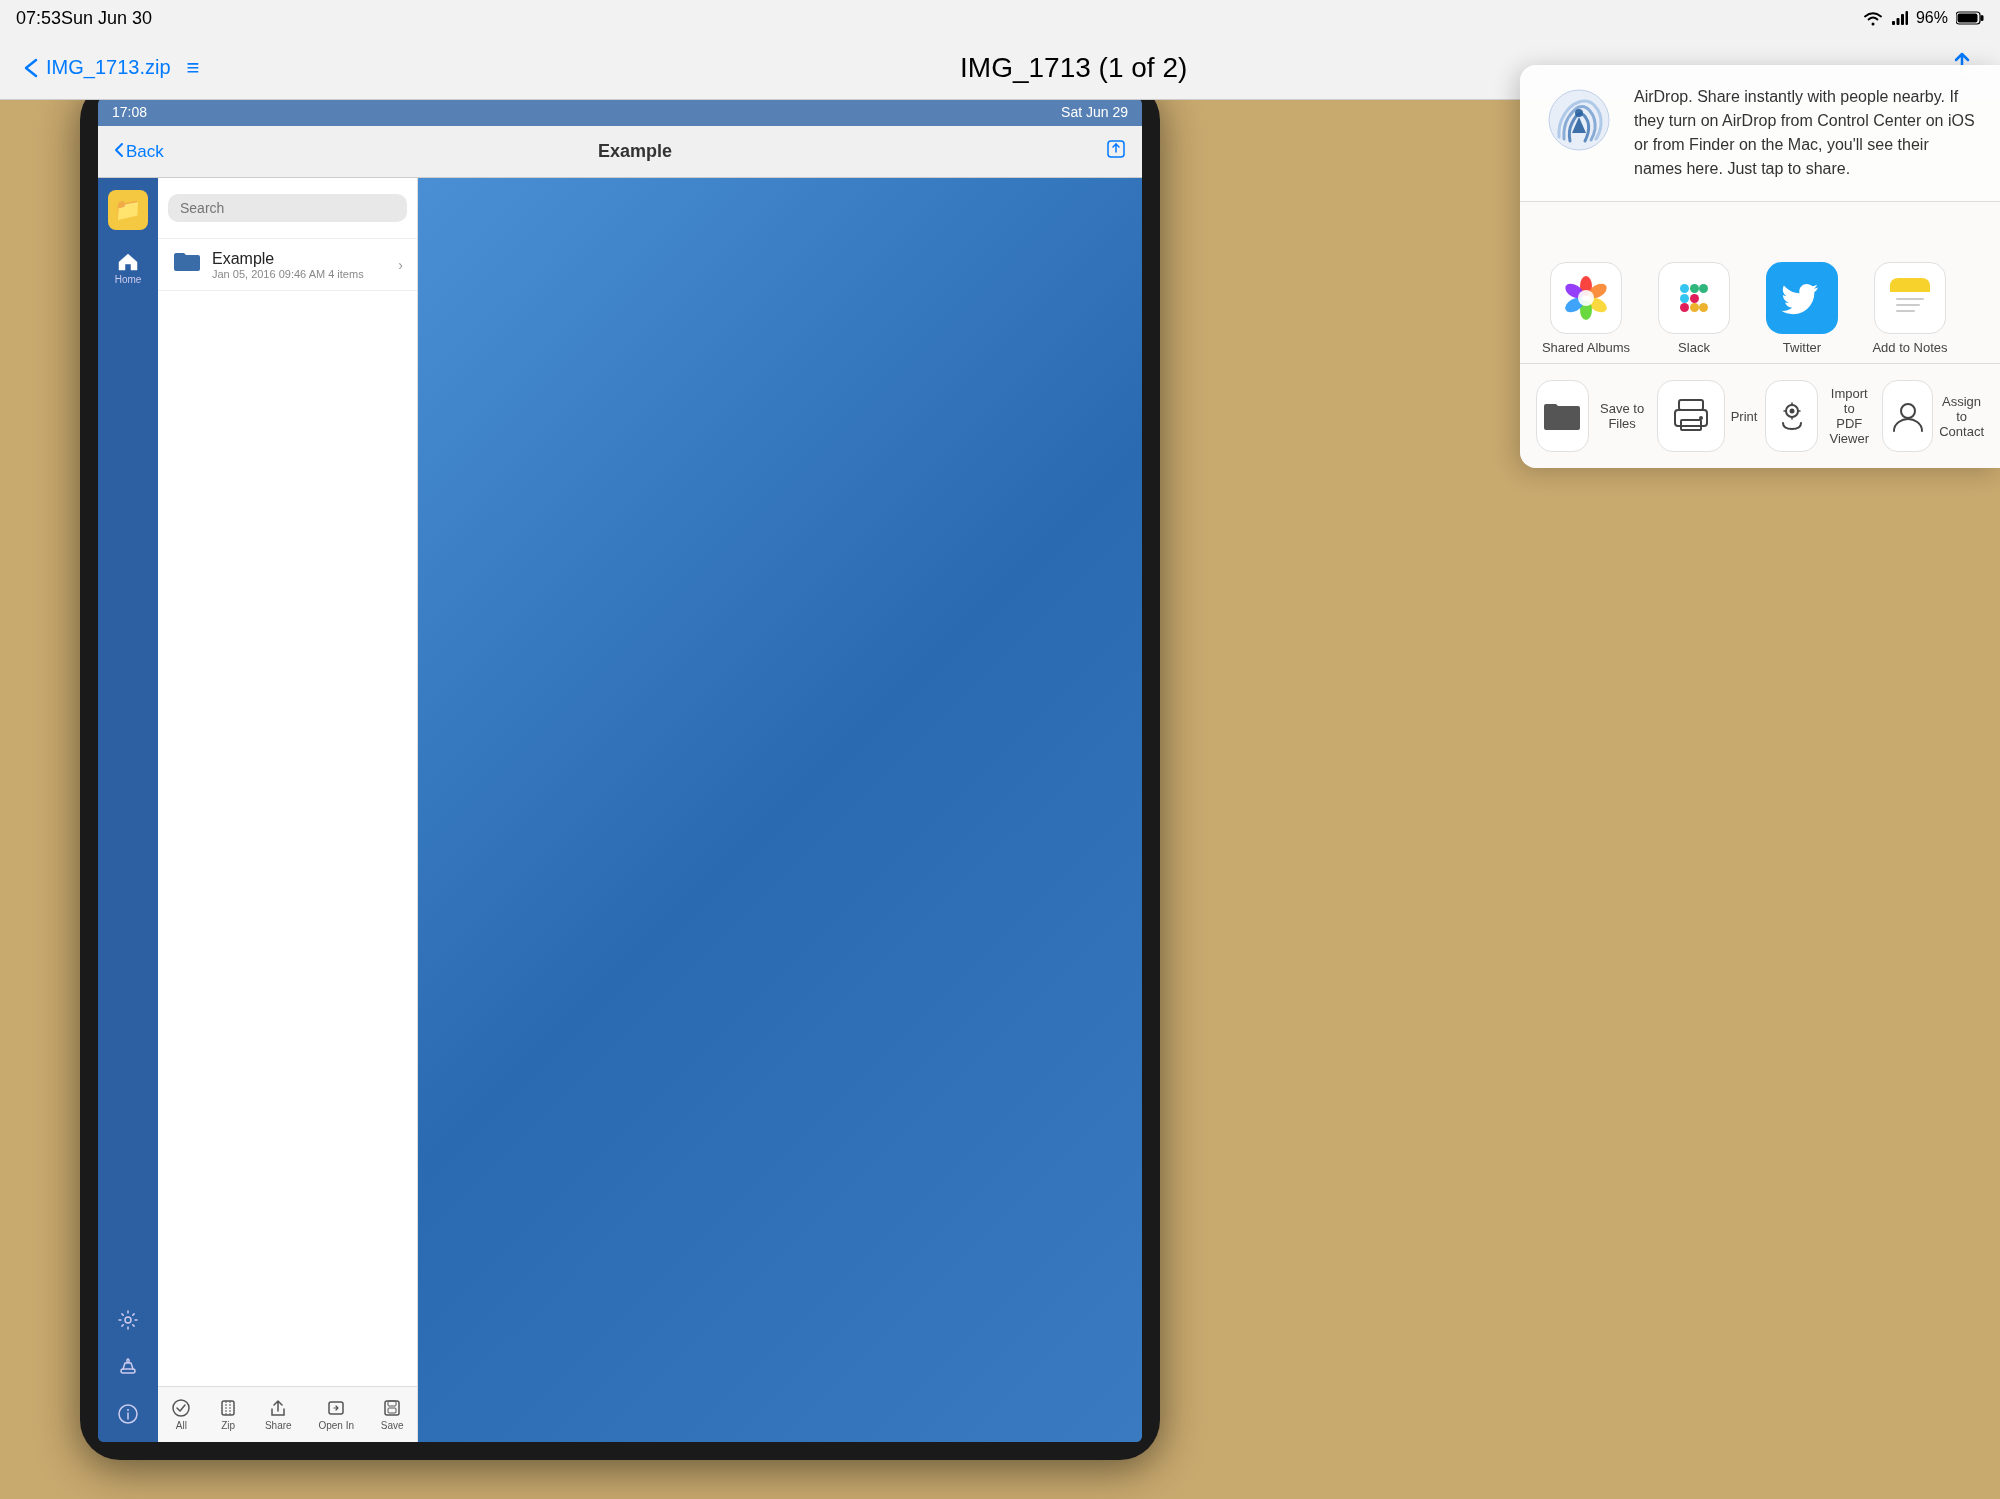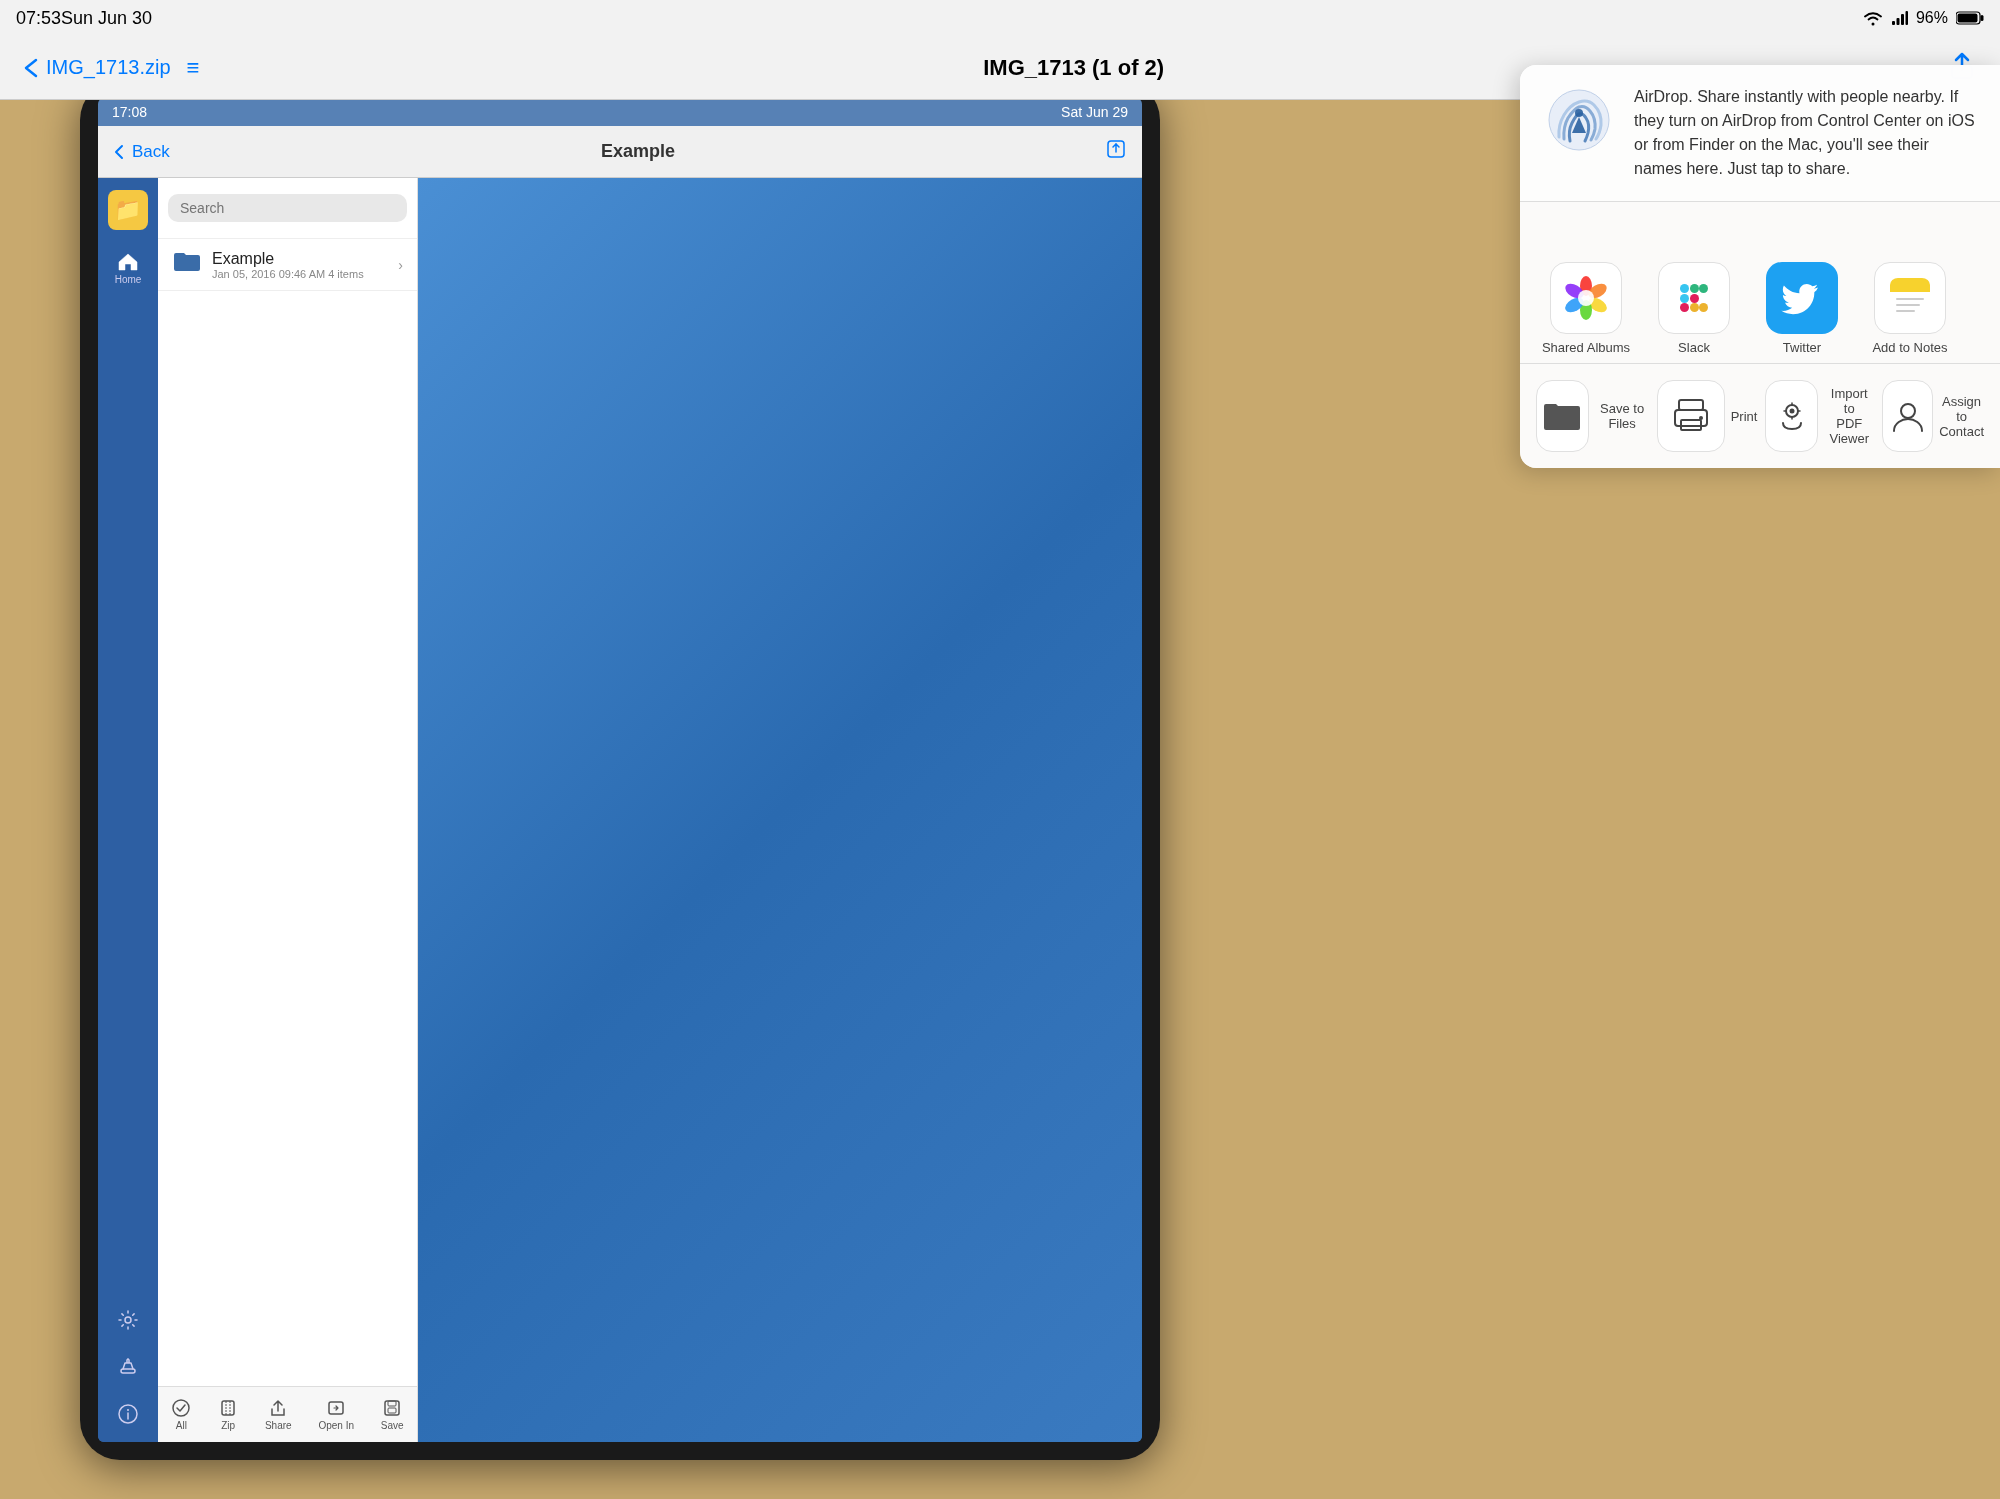--- a/index.html
+++ b/index.html
@@ -38,21 +38,21 @@
       background: #f2f2f2;
       border-bottom: 1px solid #ccc;
       display: flex;
       align-items: center;
       justify-content: space-between;
       padding: 0 24px;
       z-index: 100;
     }
     .nav-left { display: flex; align-items: center; gap: 8px; }
     .nav-back { color: #007aff; font-size: 22px; display: flex; align-items: center; gap: 4px; cursor: pointer; }
-    .nav-title { font-size: 22px; font-weight: 700; color: #000; }
+    .nav-title { font-size: 28px; font-weight: 400; color: #000; }
 
     
     .ipad-device {
       position: absolute;
       top: 80px;
       left: 80px;
       width: 1080px;
       height: 1380px;
       background: #1a1a1a;
       border-radius: 40px;
@@ -86,21 +86,21 @@
       height: 52px;
       background: #f0f0f0;
       border-bottom: 1px solid #ccc;
       display: flex;
       align-items: center;
       justify-content: space-between;
       padding: 0 16px;
     }
 
     .ipad-nav-back {
-      display: flex; align-items: center; gap: 8px;
+      display: flex; align-items: flex-start; gap: 2px;
       color: #007aff; font-size: 17px; cursor: pointer;
     }
 
     .ipad-nav-title { font-size: 18px; font-weight: 600; color: #333; }
 
     .ipad-nav-icon { color: #007aff; font-size: 18px; cursor: pointer; }
 
     
     .ipad-content {
       display: flex;

